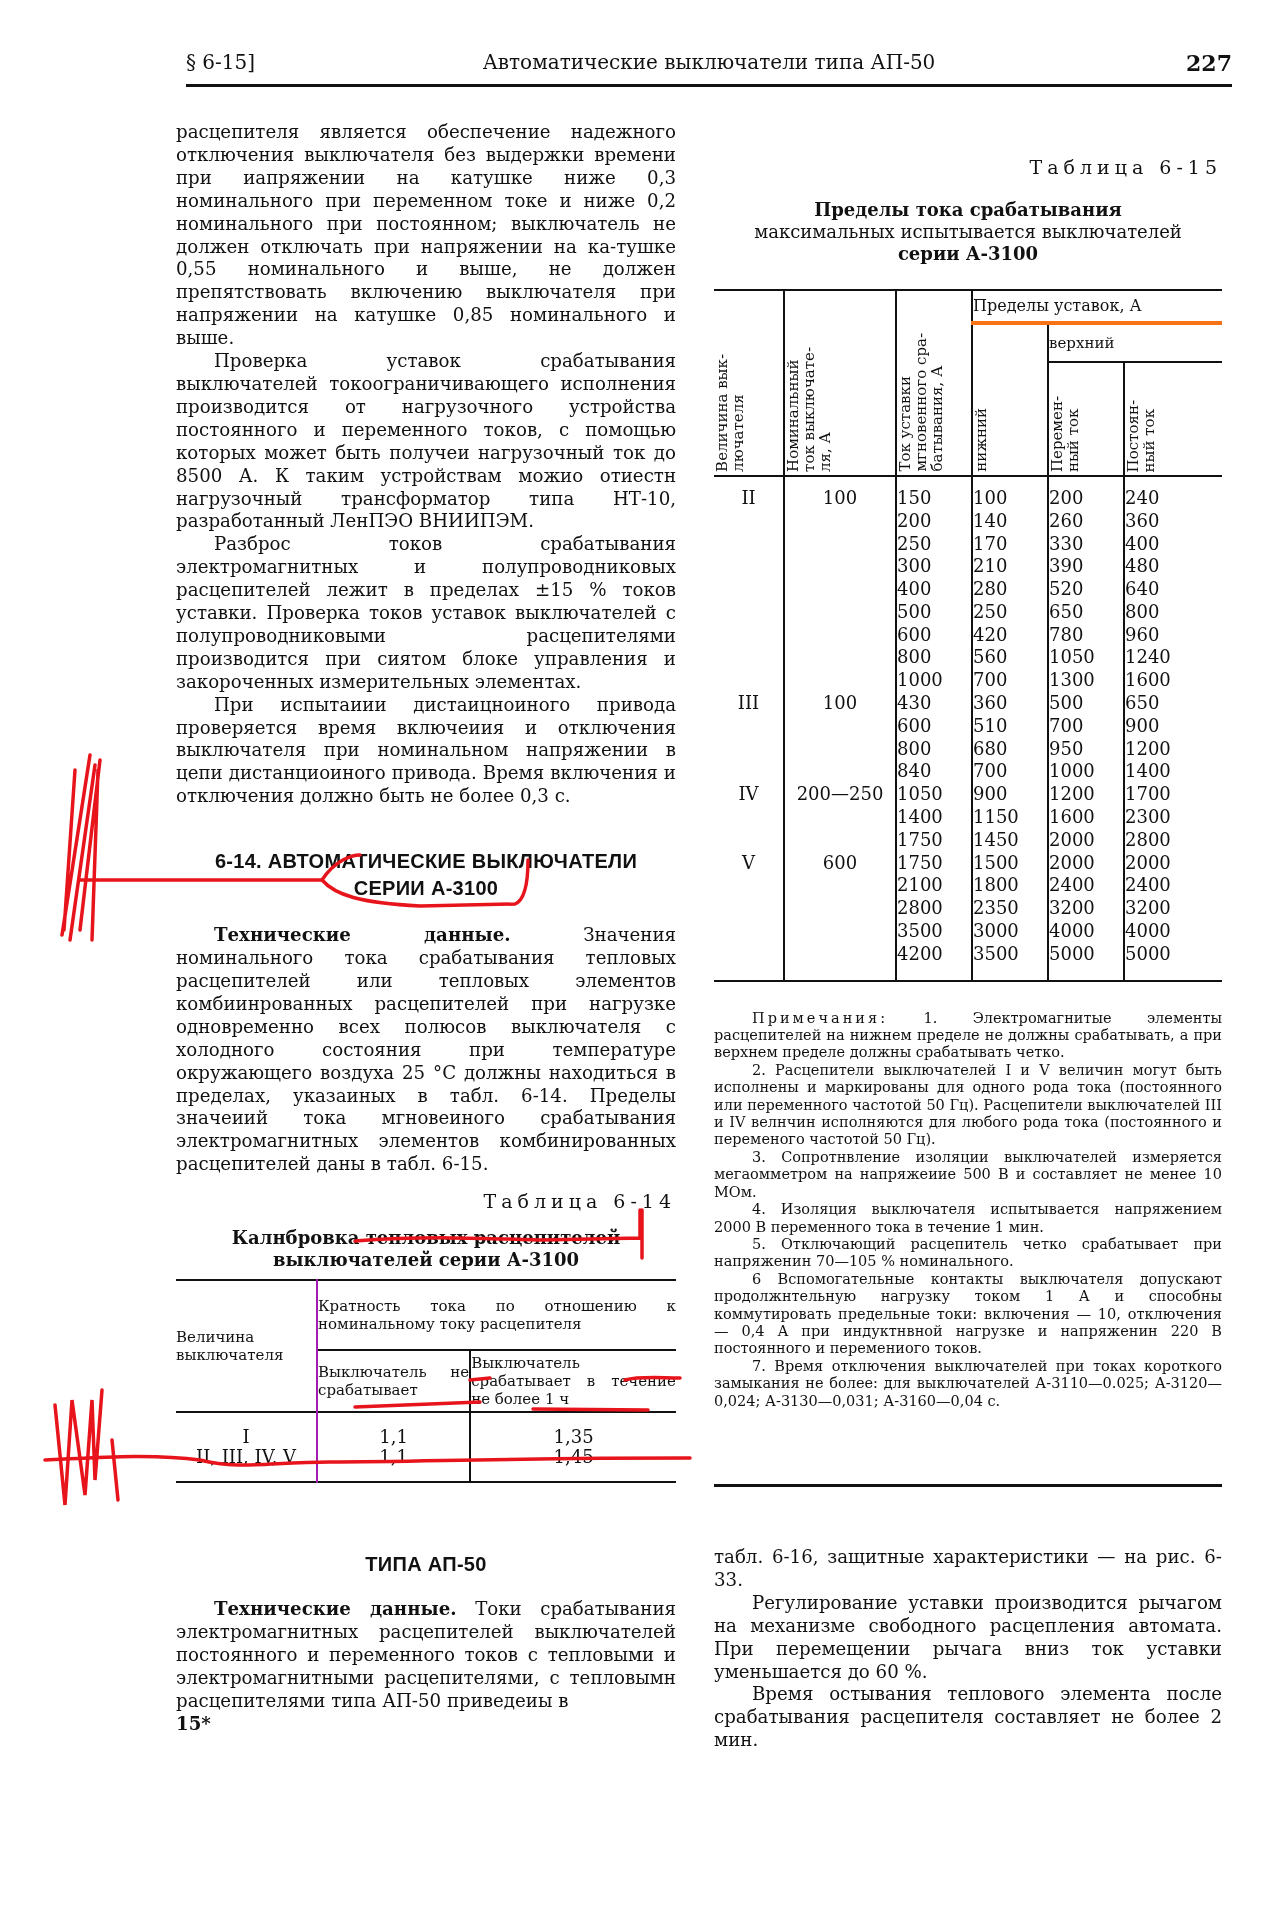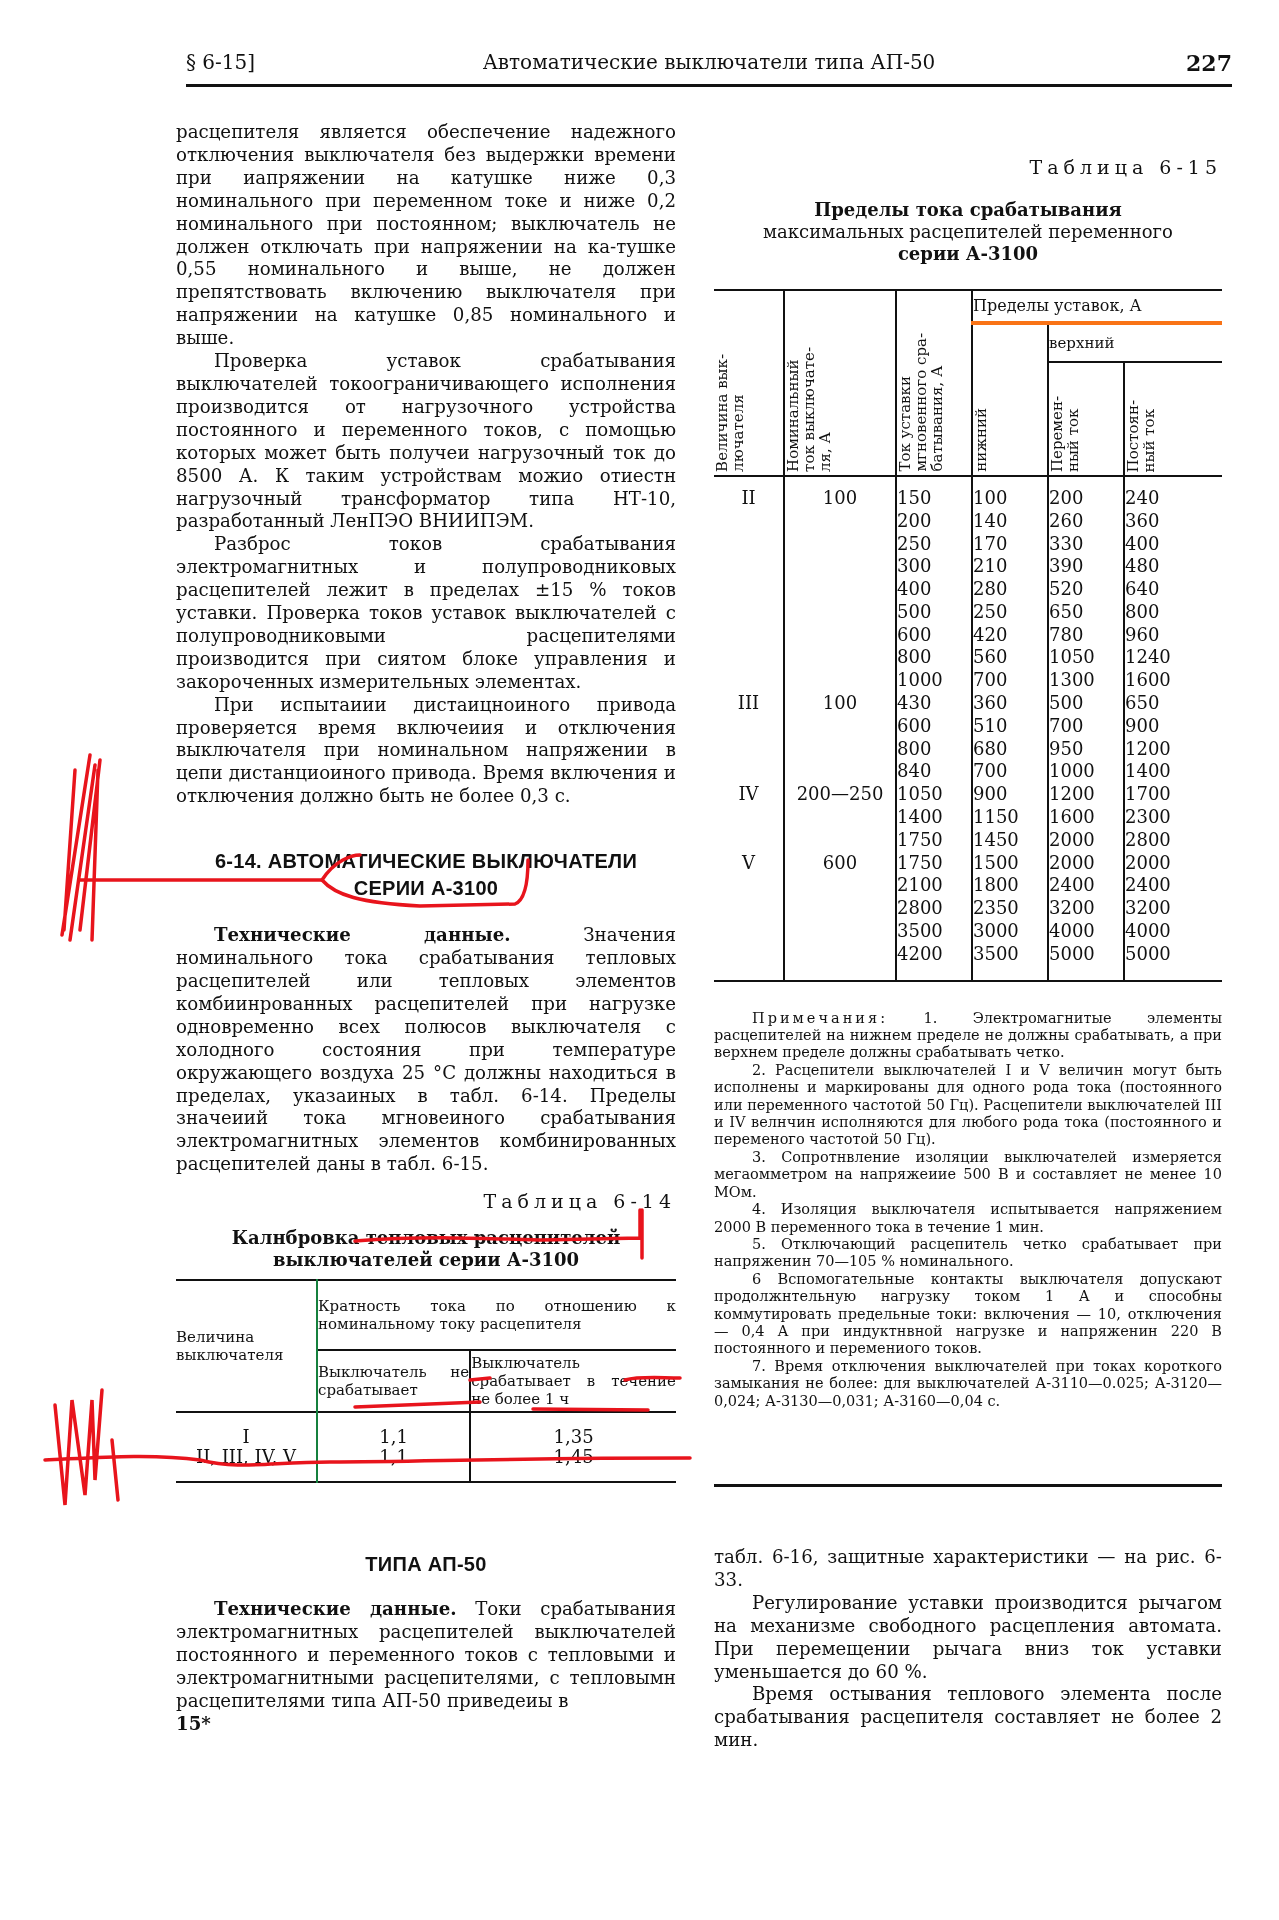--- a/index.html
+++ b/index.html
@@ -16,21 +16,21 @@
   p{margin:0;}
   .ind{text-indent:38px;}
   .h2{font-family:"Liberation Sans",sans-serif;font-weight:bold;font-size:20px;line-height:27px;text-align:center;letter-spacing:0.3px;}
   .tabno{text-align:right;letter-spacing:5px;font-size:19px;}
   .tcap{text-align:center;font-weight:bold;font-size:18px;line-height:22px;}
   table{border-collapse:collapse;width:100%;}
   td,th{font-weight:normal;padding:0;}
   
   .t14{border-top:2px solid #111;border-bottom:2px solid #111;font-size:16px;}
   .t14 th{font-size:15px;line-height:18px;vertical-align:middle;}
-  .t14 .c1{width:140px;border-right:2px solid #15803d;}
+  .t14 .c1{width:140px;border-right:2px solid #a21caf;}
   .t14 .c2{border-right:2px solid #111;}
   .t14 .hrow2 th{border-top:2px solid #111;height:60px;}
   .t14 .hrow1 th{height:68px;}
   .t14 .hrowlast{border-bottom:2px solid #111;}
   .t14 td{text-align:center;font-size:18px;line-height:20px;}
   .t14 tr.first td{padding-top:14px;}
   .t14 tr.last td{padding-bottom:14px;}
   
   .t15{border-top:2px solid #111;border-bottom:2px solid #111;font-size:18px;}
   .t15 th{font-size:15px;line-height:16px;border-right:2px solid #111;}
@@ -113,21 +113,21 @@
   <div style="height:20px"></div>
   <p class="ind"><b>Технические данные.</b><span> Токи срабатывания электромагнитных расцепителей выключателей постоянного и переменного токов с тепловыми и электромагнитными расцепителями, с тепловымн расцепителями типа АП-50 приведеиы в</span></p>
   <div style="font-weight:bold;">15*</div>
 </div>
 
 <div class="col colR" style="top:132px;margin-top:24px;">
   <div class="tabno">Таблица 6-15</div>
   <div style="height:20px"></div>
   <div class="tcap">
     <div>Пределы тока срабатывания</div>
-    <div style="font-weight:normal">максимальных расцепителей переменного</div>
+    <div style="font-weight:normal">максимальных испытывается выключателей</div>
     <div>серии А-3100</div>
   </div>
   <div style="height:24px"></div>
   <table class="t15">
     <colgroup>
         <col style="width:70px">
         <col style="width:112px">
         <col style="width:76px">
         <col style="width:76px">
         <col style="width:76px">

